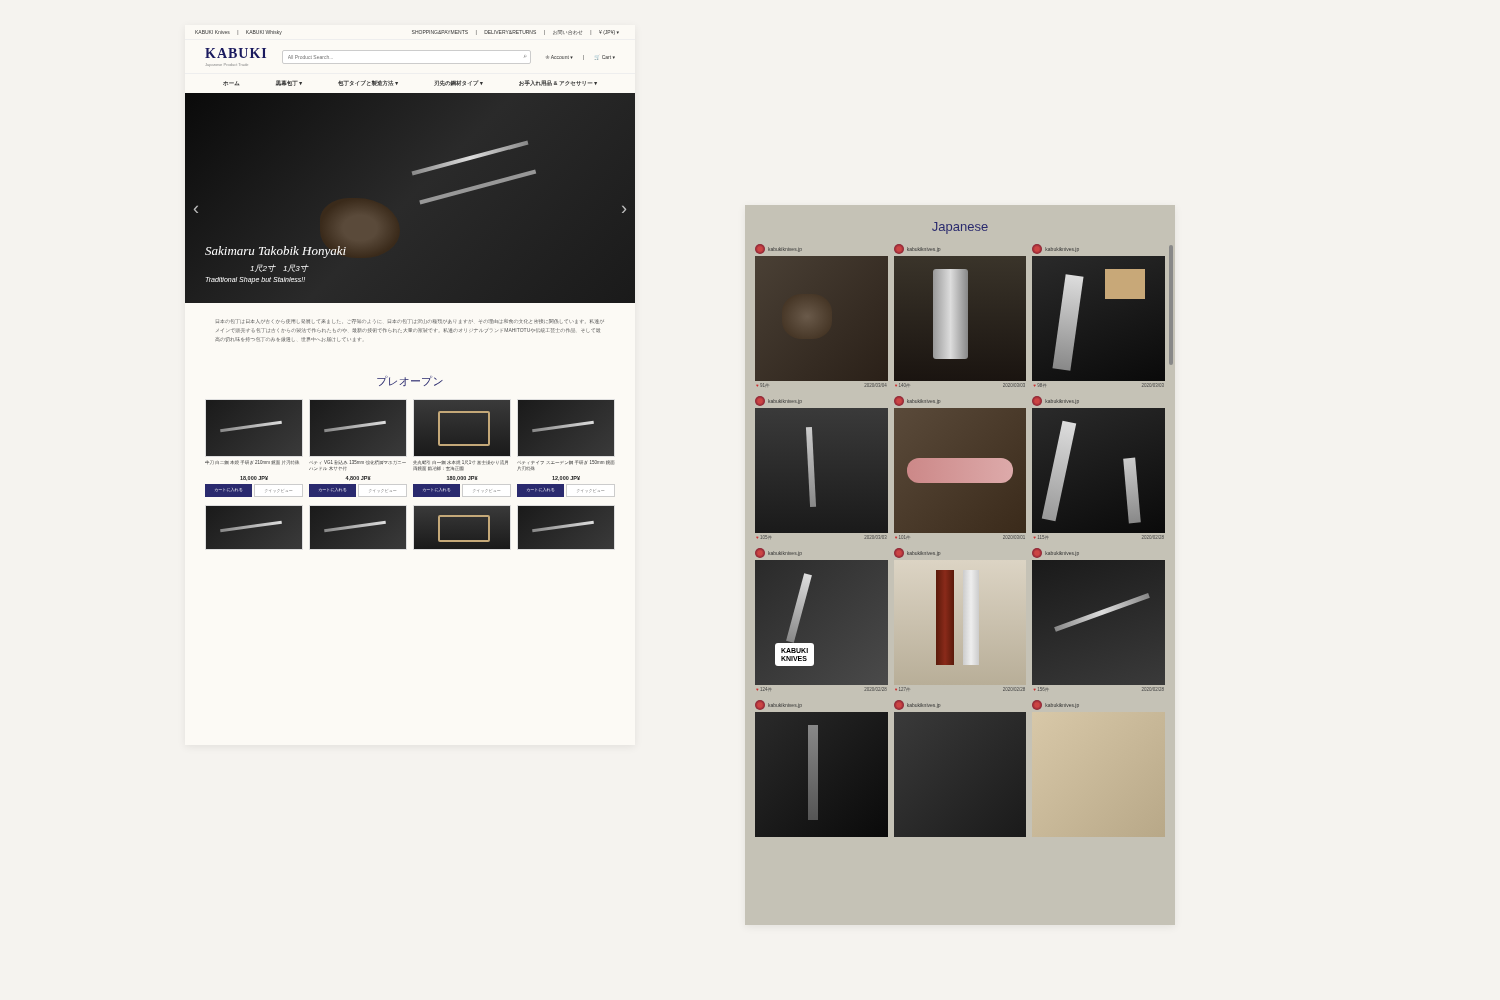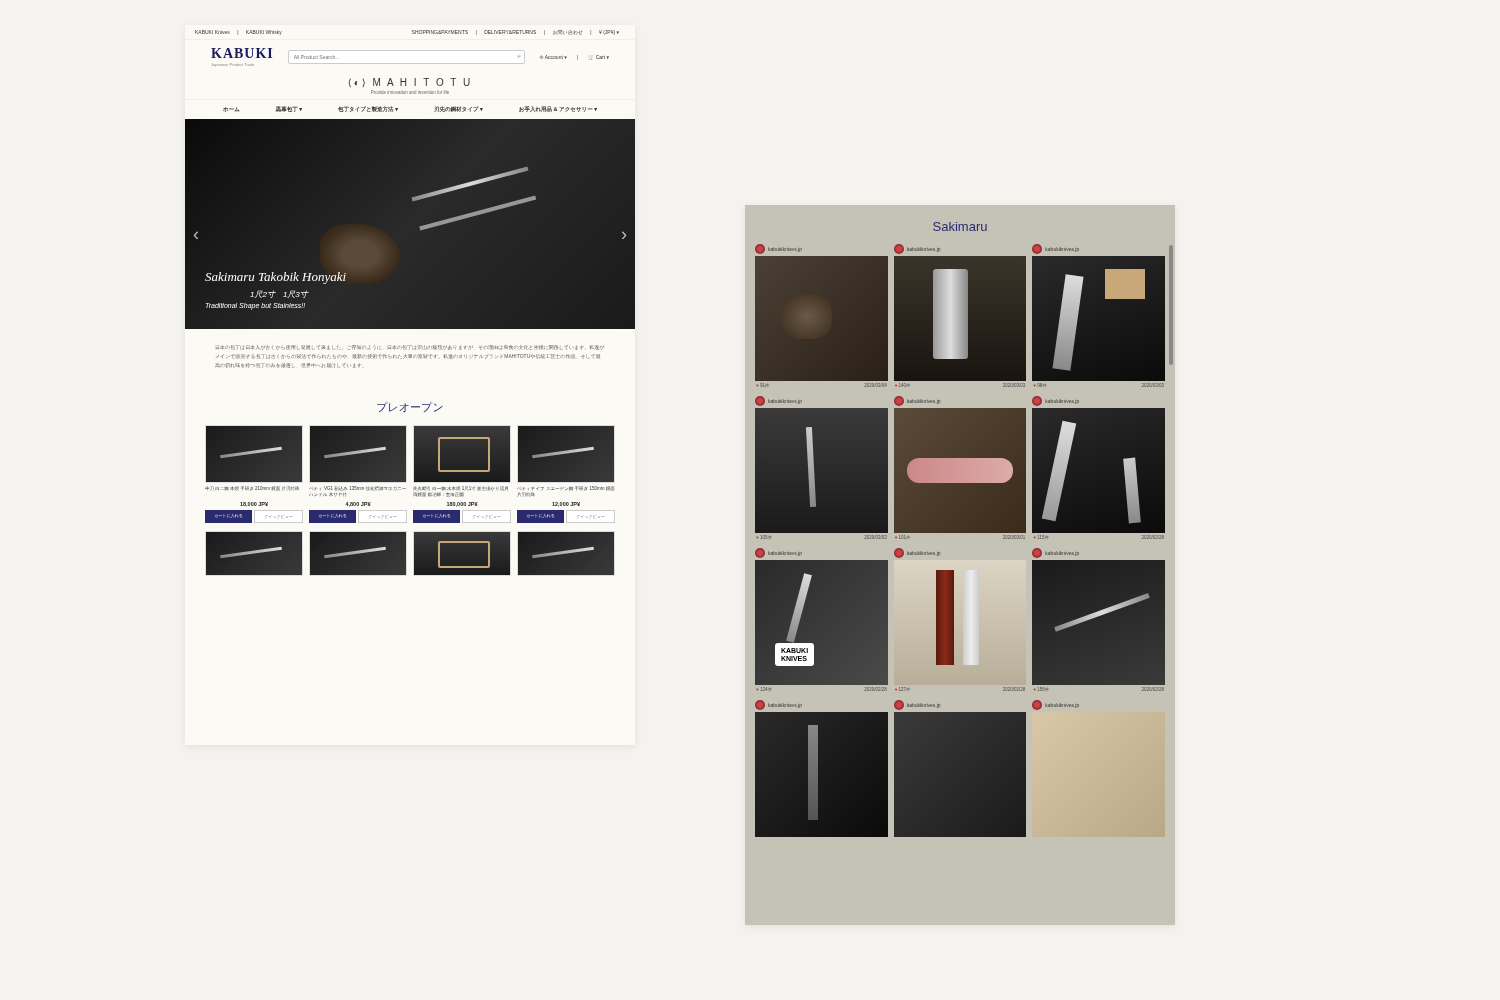--- a/index.html
+++ b/index.html
@@ -16,21 +16,21 @@
   box-shadow: 0 2px 8px rgba(0,0,0,0.08);
   overflow: hidden;
   font-size: 6px;
 }
 
 
 .topbar { display: flex; justify-content: space-between; padding: 4px 10px; font-size: 5px; color: #333; border-bottom: 1px solid #eee; }
 .topbar-left span, .topbar-right span { margin-right: 6px; }
 
 
-.header-row { display: flex; align-items: center; padding: 6px 26px; gap: 14px; }
+.header-row { display: flex; align-items: center; padding: 6px 20px; gap: 14px; }
 .logo { font-family: serif; font-weight: bold; font-size: 14px; color: #1a1a5e; letter-spacing: 1px; }
 .logo-sub { font-size: 4px; color: #888; display: block; }
 .search-wrap { flex: 1; position: relative; }
 .search-input { width: 100%; height: 14px; border: 1px solid #ccc; border-radius: 2px; padding: 0 5px; font-size: 5px; background: #fff; }
 .search-icon { position: absolute; right: 4px; top: 2px; font-size: 7px; color: #666; }
 .account-cart { display: flex; gap: 10px; font-size: 5px; color: #333; }
 
 
 .brand-center { text-align: center; padding: 4px 0; }
 .brand-logo { font-size: 10px; letter-spacing: 2px; color: #333; }
@@ -162,24 +162,20 @@
       <input class="search-input" placeholder="All Product Search..." style="">
       <span class="search-icon">⌕</span>
     </div>
     <div class="account-cart">
       <span>♔ Account ▾</span>
       <span>|</span>
       <span>🛒 Cart ▾</span>
     </div>
   </div>
 
-  <div class="brand-center">
-    <div class="brand-logo">⟨◐⟩ M A H I T O T U</div>
-    <div class="brand-tag">Provide innovation and invention for life</div>
-  </div>
 
   <div class="main-nav">
     <span>ホーム</span>
     <span>黒幕包丁 ▾</span>
     <span>包丁タイプと製造方法 ▾</span>
     <span>刃先の鋼材タイプ ▾</span>
     <span>お手入れ用品 &amp; アクセサリー ▾</span>
   </div>
 
   <div class="hero">
@@ -247,21 +243,21 @@
         </div>
         <div class="product-card">
           <div class="product-img "></div>
         </div>
       </div>
   </div>
 
 </div>
 
 <div class="panel-right">
-  <div class="ig-title">Sakimaru</div>
+  <div class="ig-title">Japanese</div>
   <div class="ig-grid" id="ig-grid">
       <div class="ig-card">
     <div class="ig-user">
       <div class="ig-avatar"></div>
       <span class="ig-username">kabukiknives.jp</span>
     </div>
     <div class="ig-img v1"></div>
     <div class="ig-meta">
       <span class="ig-likes">91件</span>
       <span>2020/03/04</span>

